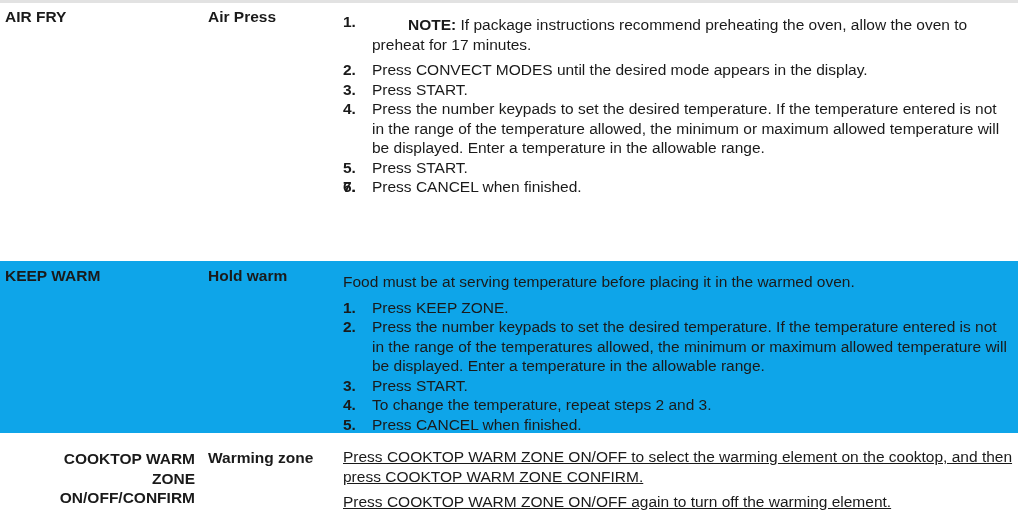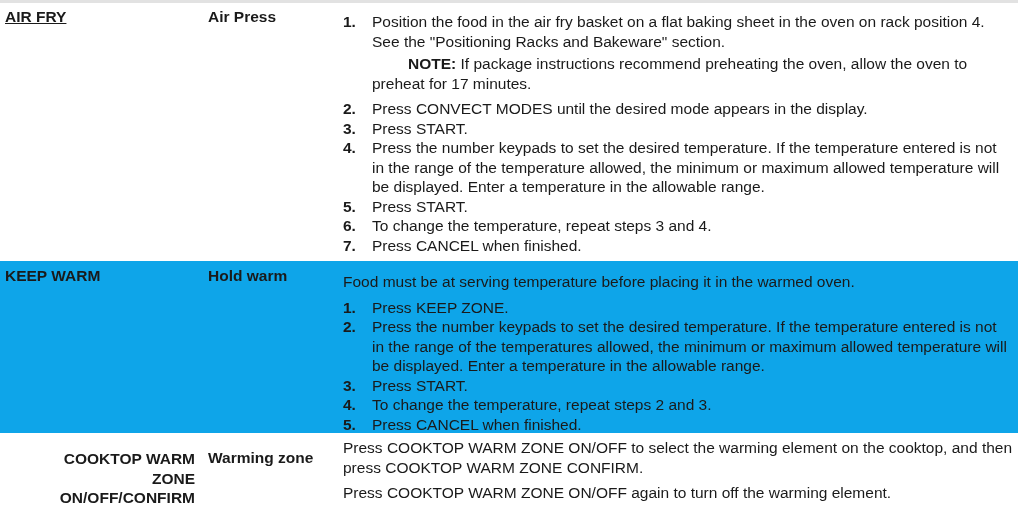--- a/index.html
+++ b/index.html
@@ -20,30 +20,30 @@
   .note b { font-weight: bold; margin-left: 36px; }
   .para { margin: 0; }
   .gap { margin-top: 6px; }
 </style>
 </head>
 <body>
 
 <div class="topbar"></div>
 
 <div class="row" style="top:3px;height:258px;">
-  <div class="c1" style="top:4px;text-decoration:underline;">AIR FRY</div>
+  <div class="c1" style="top:4px;">AIR FRY</div>
   <div class="c2" style="top:4px;">Air Press</div>
   <div class="c3" style="top:9px;">
-    <div class="step"><span class="num">1.</span><span>Position the food in the air fry basket on a flat baking sheet in the oven on rack position 4. See the "Positioning Racks and Bakeware" section.</span></div>
+    <div class="step"><span class="num">1.</span></div>
     <div class="note"><b>NOTE:</b><span> If package instructions recommend preheating the oven, allow the oven to preheat for 17 minutes.</span></div>
     <div class="step gap"><span class="num">2.</span><span>Press CONVECT MODES until the desired mode appears in the display.</span></div>
     <div class="step"><span class="num">3.</span><span>Press START.</span></div>
     <div class="step"><span class="num">4.</span><span>Press the number keypads to set the desired temperature. If the temperature entered is not in the range of the temperature allowed, the minimum or maximum allowed temperature will be displayed. Enter a temperature in the allowable range.</span></div>
     <div class="step"><span class="num">5.</span><span>Press START.</span></div>
-    <div class="step"><span class="num">6.</span><span>To change the temperature, repeat steps 3 and 4.</span></div>
+    <div class="step"><span class="num">6.</span></div>
     <div class="step"><span class="num">7.</span><span>Press CANCEL when finished.</span></div>
   </div>
 </div>
 
 <div class="row gray" style="top:261px;height:172px;">
   <div class="c1" style="top:5px;">KEEP WARM</div>
   <div class="c2" style="top:5px;">Hold warm</div>
   <div class="c3" style="top:11px;">
     <div class="para">Food must be at serving temperature before placing it in the warmed oven.</div>
     <div class="step gap"><span class="num">1.</span><span>Press KEEP ZONE.</span></div>
@@ -54,17 +54,17 @@
   </div>
 </div>
 
 <div class="row" style="top:433px;height:77px;">
   <div class="c1" style="top:16px;text-align:right;">
     <div>COOKTOP WARM</div>
     <div>ZONE</div>
     <div>ON/OFF/CONFIRM</div>
   </div>
   <div class="c2" style="top:7px;margin-top:8px;">Warming zone</div>
-  <div class="c3" style="top:5px;">
+  <div class="c3" style="top:14px;text-decoration:underline;">
     <div class="para">Press COOKTOP WARM ZONE ON/OFF to select the warming element on the cooktop, and then press COOKTOP WARM ZONE CONFIRM.</div>
     <div class="para gap">Press COOKTOP WARM ZONE ON/OFF again to turn off the warming element.</div>
   </div>
 </div>
 
 </body></html>

